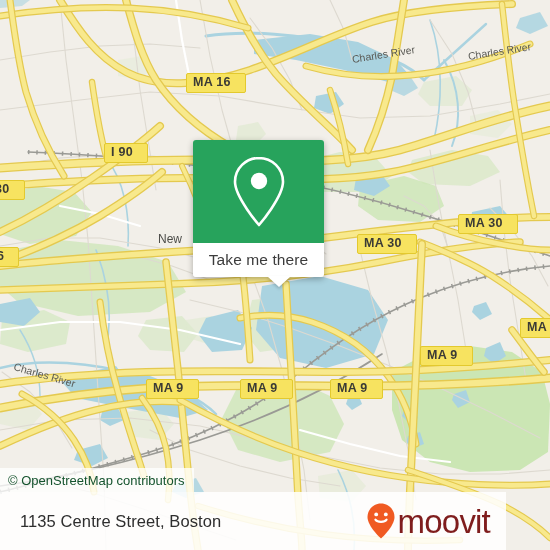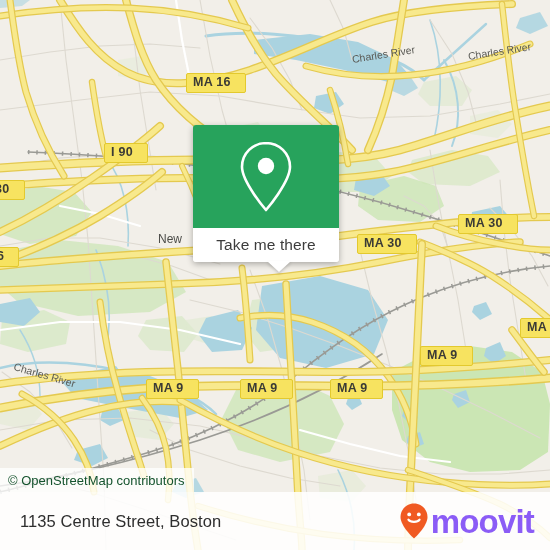--- a/index.html
+++ b/index.html
@@ -39,22 +39,22 @@
     position:absolute;
     color:#5a5a55;
     font-size:10.5px;
     white-space:nowrap;
     font-style:normal;
   }
 
   
   #card{
     position:absolute;
-    left:193px;top:125px;
-    width:146px;
+    left:193px;top:140px;
+    width:131px;
     border-radius:3px;
     box-shadow:0 2px 6px rgba(0,0,0,.30);
     overflow:visible;
   }
   #card-top{
     height:103px;
     background:#27a35c;
     border-radius:3px 3px 0 0;
     display:flex;align-items:center;justify-content:center;
   }
@@ -90,39 +90,39 @@
     display:flex;align-items:center;
     font-size:13px;
     color:#14532d;
     white-space:nowrap;
   }
 
   
   #footer{
     position:absolute;
     left:0;top:492px;
-    width:550px;height:58px;
+    width:506px;height:58px;
     background:rgba(255,255,255,.87);
     display:flex;align-items:center;
     box-sizing:border-box;
     padding:0 16px 0 20px;
   }
   #footer-address{
     font-size:16.5px;
     color:#2e2e2e;
     letter-spacing:.1px;
     flex:1;
   }
   #logo{display:flex;align-items:center;gap:2px;}
   #logo-word{
     font-size:33px;
-    color:#8b5cf6;
+    color:#7f1d1d;
     letter-spacing:-.8px;
     line-height:33px;
-    font-weight:bold;
+    font-weight:normal;
   }
 </style>
 </head>
 <body>
 
 <div id="app">
 
   <div id="map">
     <svg width="550" height="550" viewBox="0 0 550 550">
       <defs>

